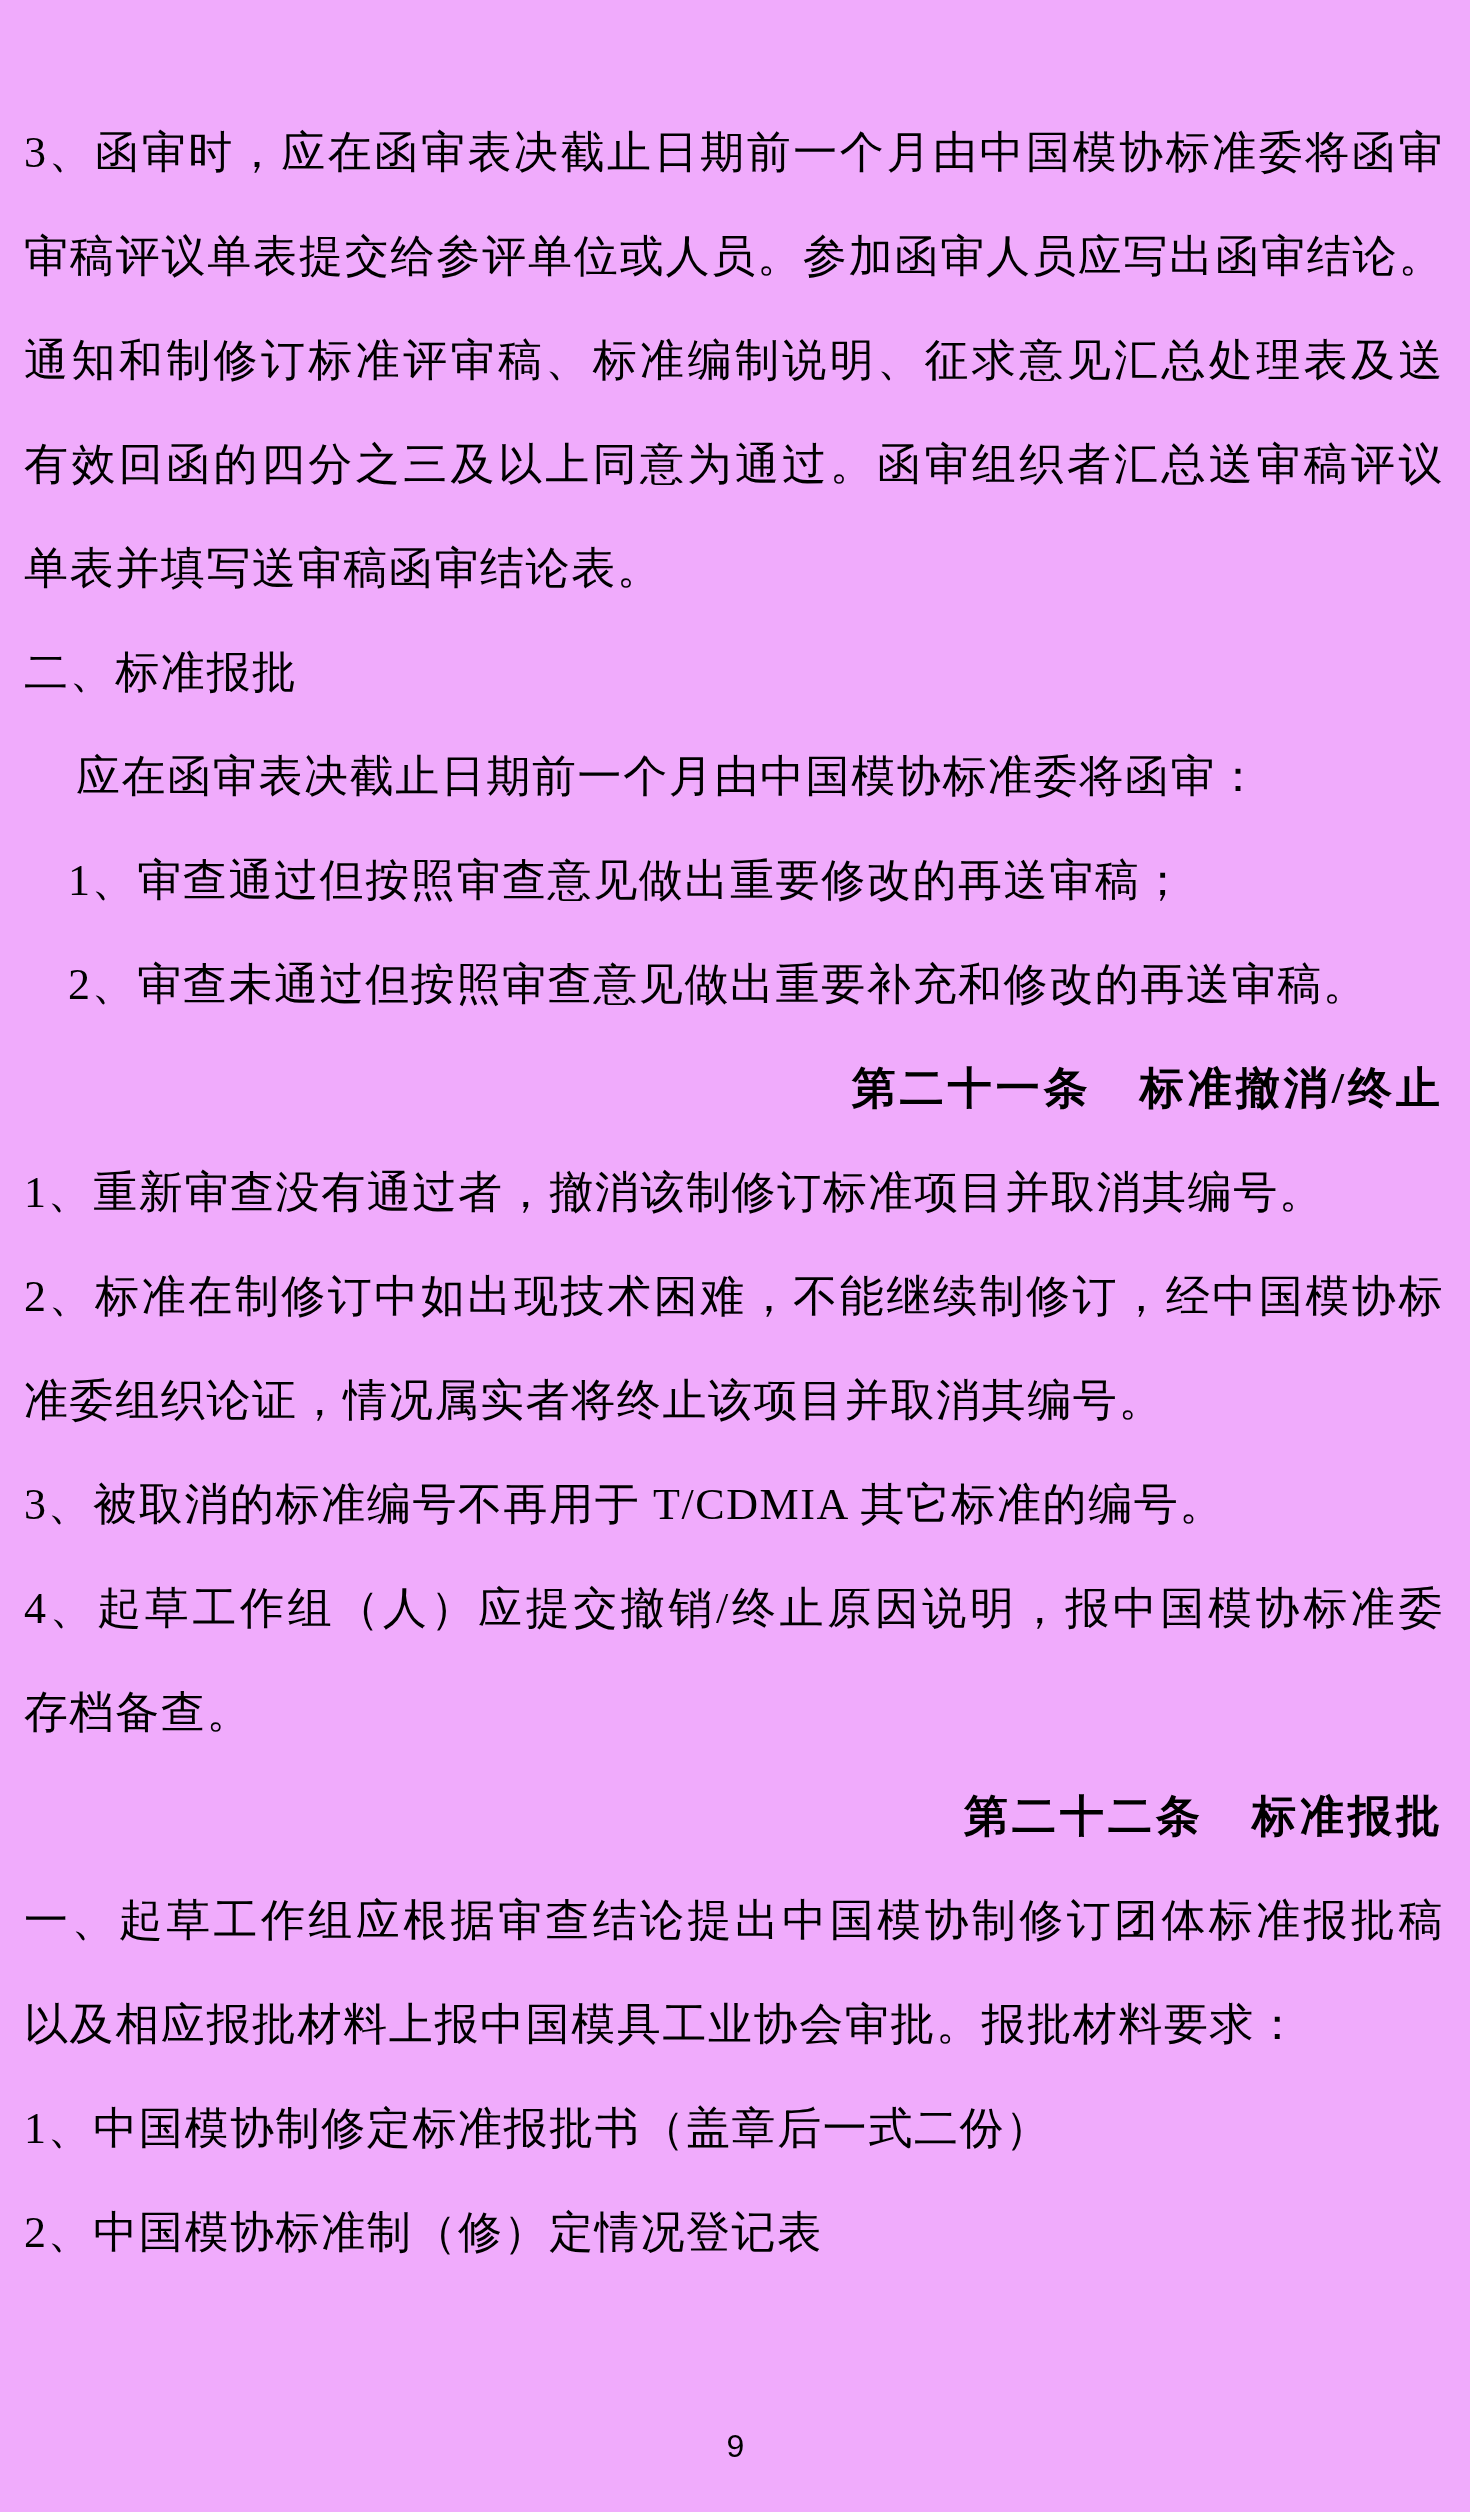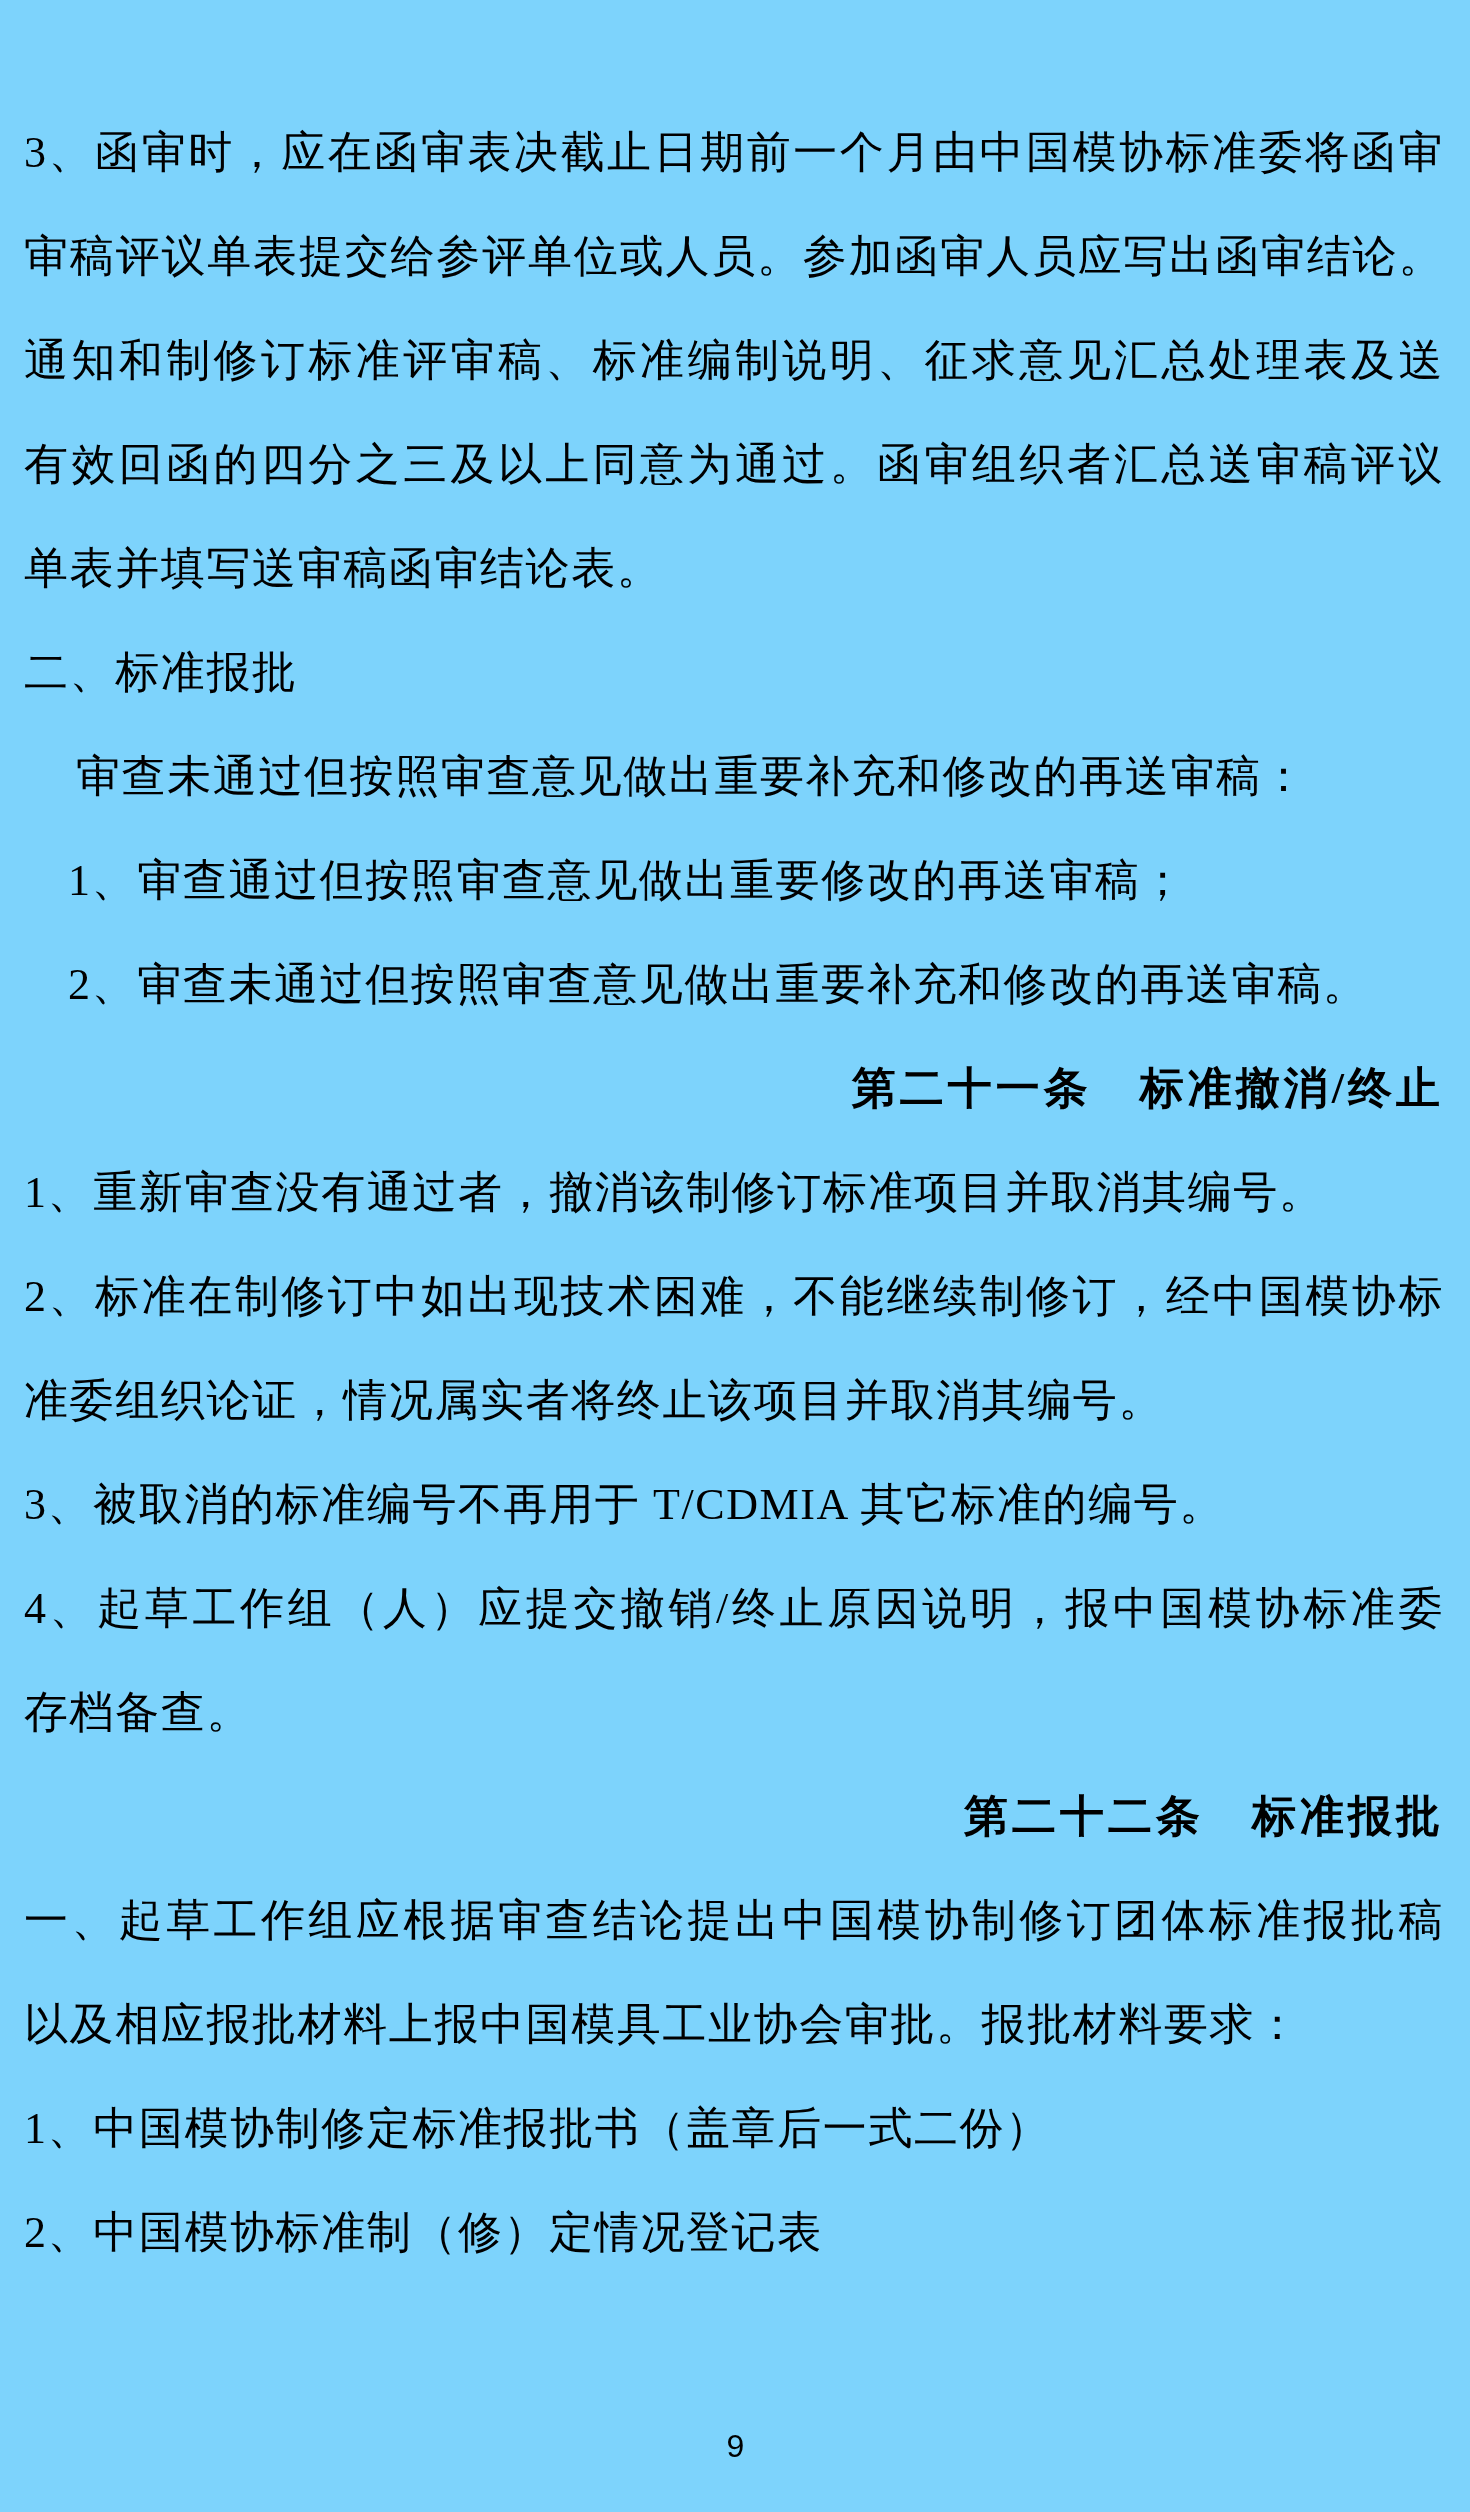--- a/index.html
+++ b/index.html
@@ -4,21 +4,21 @@
 <style>
   html, body {
     margin: 0;
     padding: 0;
     background: #ffffff;
   }
   .page {
     position: relative;
     width: 1471px;
     height: 2512px;
-    background: #7dd3fc;
+    background: #f0abfc;
     color: #000000;
     font-family: "Liberation Serif", "DejaVu Serif", serif;
     overflow: hidden;
   }
   .content {
     position: absolute;
     left: 24px;
     top: 101px;
     width: 1420px;
   }
@@ -55,21 +55,21 @@
 <body>
 
 <div class="page">
   <div class="content">
       <div class="line body full">3、函审时，应在函审表决截止日期前一个月由中国模协标准委将函审</div>
       <div class="line body full">审稿评议单表提交给参评单位或人员。参加函审人员应写出函审结论。</div>
       <div class="line body full">通知和制修订标准评审稿、标准编制说明、征求意见汇总处理表及送</div>
       <div class="line body full">有效回函的四分之三及以上同意为通过。函审组织者汇总送审稿评议</div>
       <div class="line body">单表并填写送审稿函审结论表。</div>
       <div class="line body">二、标准报批</div>
-      <div class="line body" style="padding-left: 52px;">审查未通过但按照审查意见做出重要补充和修改的再送审稿：</div>
+      <div class="line body" style="padding-left: 52px;">应在函审表决截止日期前一个月由中国模协标准委将函审：</div>
       <div class="line body" style="padding-left: 44px;">1、审查通过但按照审查意见做出重要修改的再送审稿；</div>
       <div class="line body" style="padding-left: 44px;">2、审查未通过但按照审查意见做出重要补充和修改的再送审稿。</div>
       <div class="line heading">第二十一条　标准撤消/终止</div>
       <div class="line body">1、重新审查没有通过者，撤消该制修订标准项目并取消其编号。</div>
       <div class="line body full">2、标准在制修订中如出现技术困难，不能继续制修订，经中国模协标</div>
       <div class="line body">准委组织论证，情况属实者将终止该项目并取消其编号。</div>
       <div class="line body">3、被取消的标准编号不再用于 T/CDMIA 其它标准的编号。</div>
       <div class="line body full">4、起草工作组（人）应提交撤销/终止原因说明，报中国模协标准委</div>
       <div class="line body">存档备查。</div>
       <div class="line heading">第二十二条　标准报批</div>

